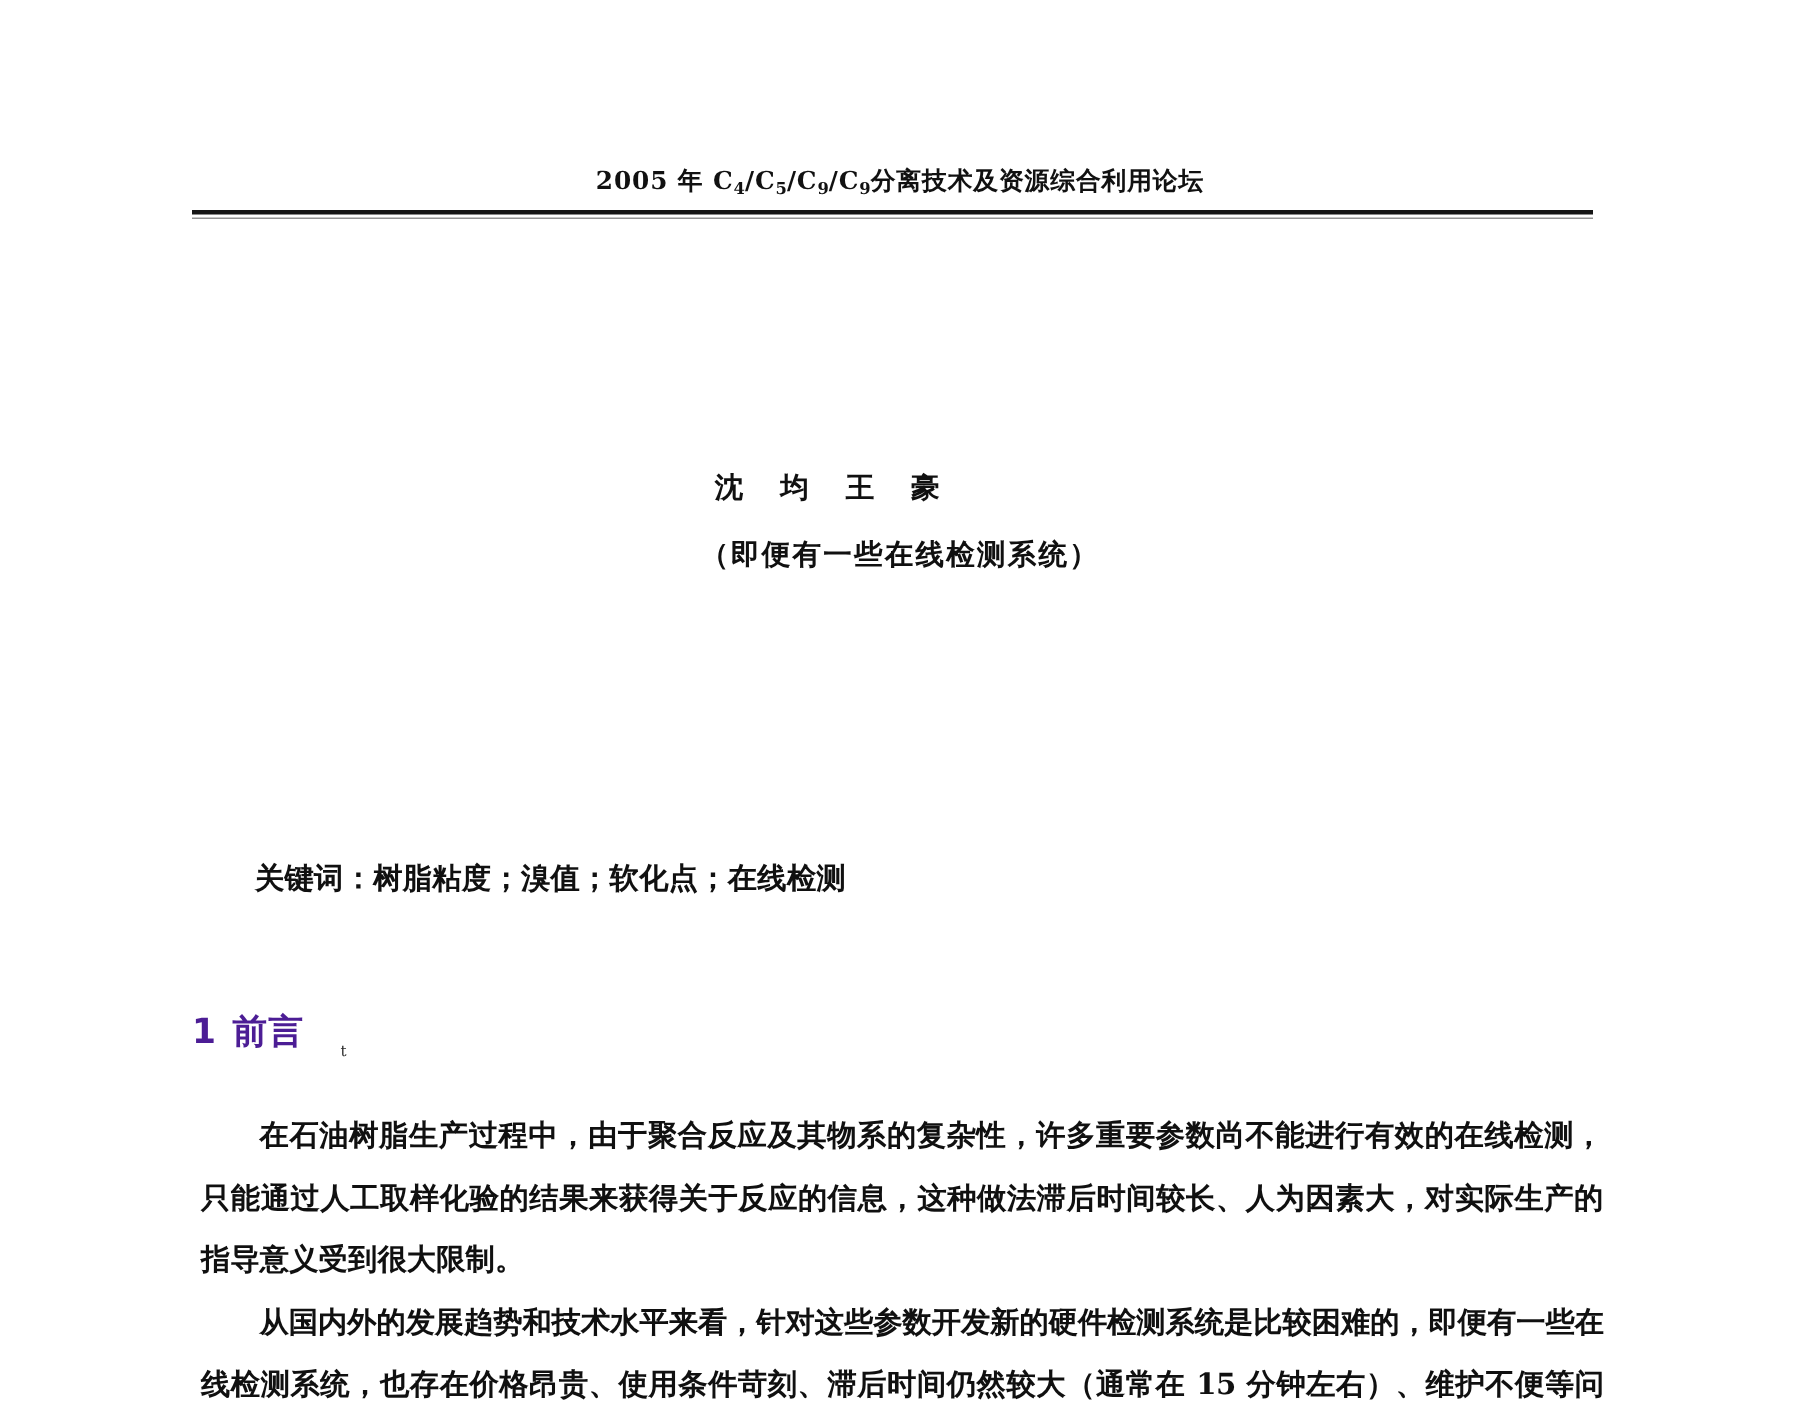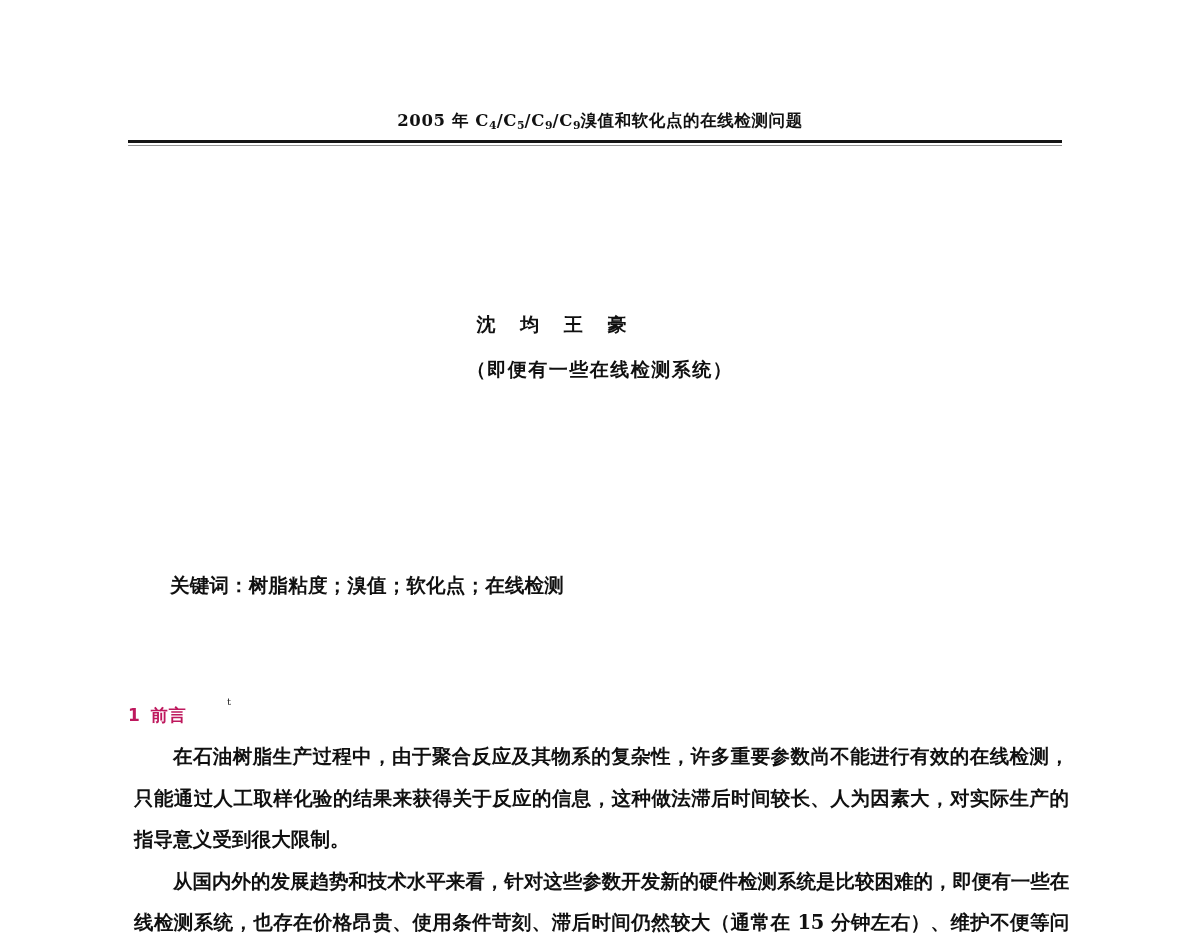--- a/index.html
+++ b/index.html
@@ -131,26 +131,25 @@
     letter-spacing: 0.2px;
     color: #101010;
     font-family: "DejaVu Serif", "Liberation Serif", serif;
   }
 
   
   .section-heading {
     position: absolute;
     top: 672px;
     left: 128px;
-    font-size: 17px;
+    font-size: 23px;
     font-weight: 700;
     letter-spacing: 1px;
-    color: #be185d;
+    color: #4c1d95;
     font-family: "DejaVu Sans", "Liberation Sans", sans-serif;
-    margin-top: 32px;
   }
   .section-heading .num { margin-right: 10px; }
   .stray-mark {
     position: absolute;
     top: 696px;
     left: 227px;
     font-size: 10px;
     color: #2a2a2a;
     font-family: "DejaVu Serif", "Liberation Serif", serif;
   }
@@ -185,21 +184,21 @@
     height: 6px;
     background: #ffffff;
   }
 </style>
 </head>
 <body>
 
 <div class="page">
 
   <div class="running-head">
-    <span>2005 年 </span><span>C<sub>4</sub>/C<sub>5</sub>/C<sub>9</sub>/C<sub>9</sub></span><span>溴值和软化点的在线检测问题</span>
+    <span>2005 年 </span><span>C<sub>4</sub>/C<sub>5</sub>/C<sub>9</sub>/C<sub>9</sub></span><span>分离技术及资源综合利用论坛</span>
   </div>
   <div class="header-rule"></div>
   <div class="header-rule-2"></div>
 
 
   <div class="authors">沈 均 王 豪</div>
 
   <div class="affiliation">（即便有一些在线检测系统）</div>
 
 

